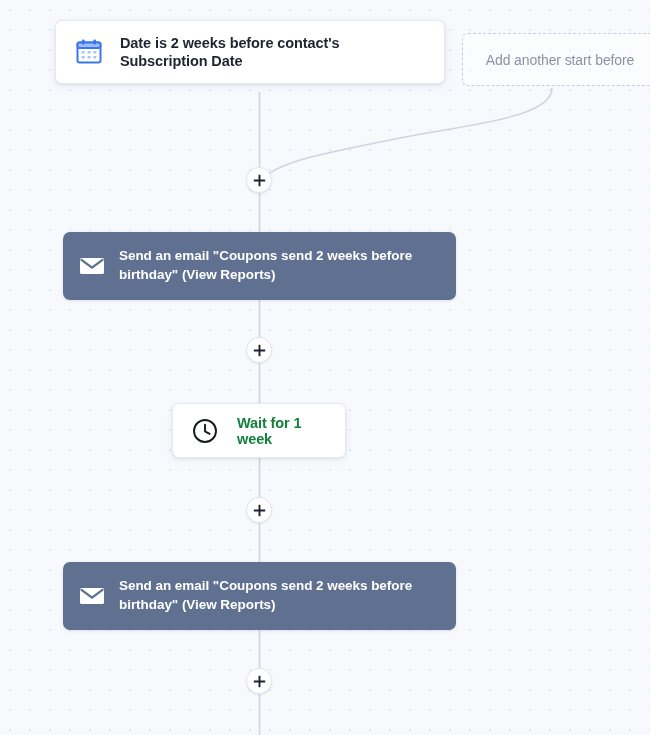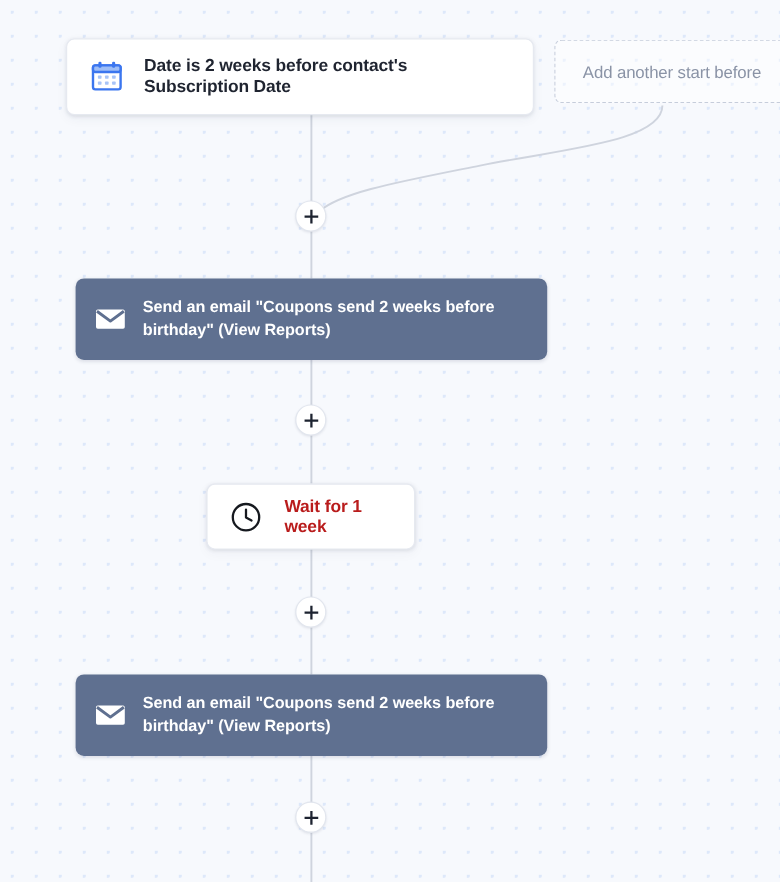--- a/index.html
+++ b/index.html
@@ -44,21 +44,21 @@
   .node {
     position: absolute;
     z-index: 3;
     display: flex;
     align-items: center;
   }
 
   
   .trigger-card {
     left: 55px;
-    top: 32px;
+    top: 20px;
     width: 390px;
     height: 64px;
     background: #ffffff;
     border: 1px solid #e6e9f0;
     border-radius: 7px;
     box-shadow: 0 1px 3px rgba(40,50,80,0.10), 0 3px 10px rgba(40,50,80,0.05);
     padding: 0 18px;
     gap: 16px;
     cursor: pointer;
   }
@@ -125,21 +125,21 @@
     border-radius: 7px;
     box-shadow: 0 1px 3px rgba(40,50,80,0.10), 0 3px 10px rgba(40,50,80,0.04);
     padding: 0 18px;
     gap: 18px;
     cursor: pointer;
   }
 
   .wait-label {
     font-size: 14.5px;
     font-weight: 700;
-    color: #b91c1c;
+    color: #15803d;
     letter-spacing: -0.1px;
   }
 
   
   .plus-btn {
     position: absolute;
     z-index: 4;
     width: 26px;
     height: 26px;
     border-radius: 50%;

